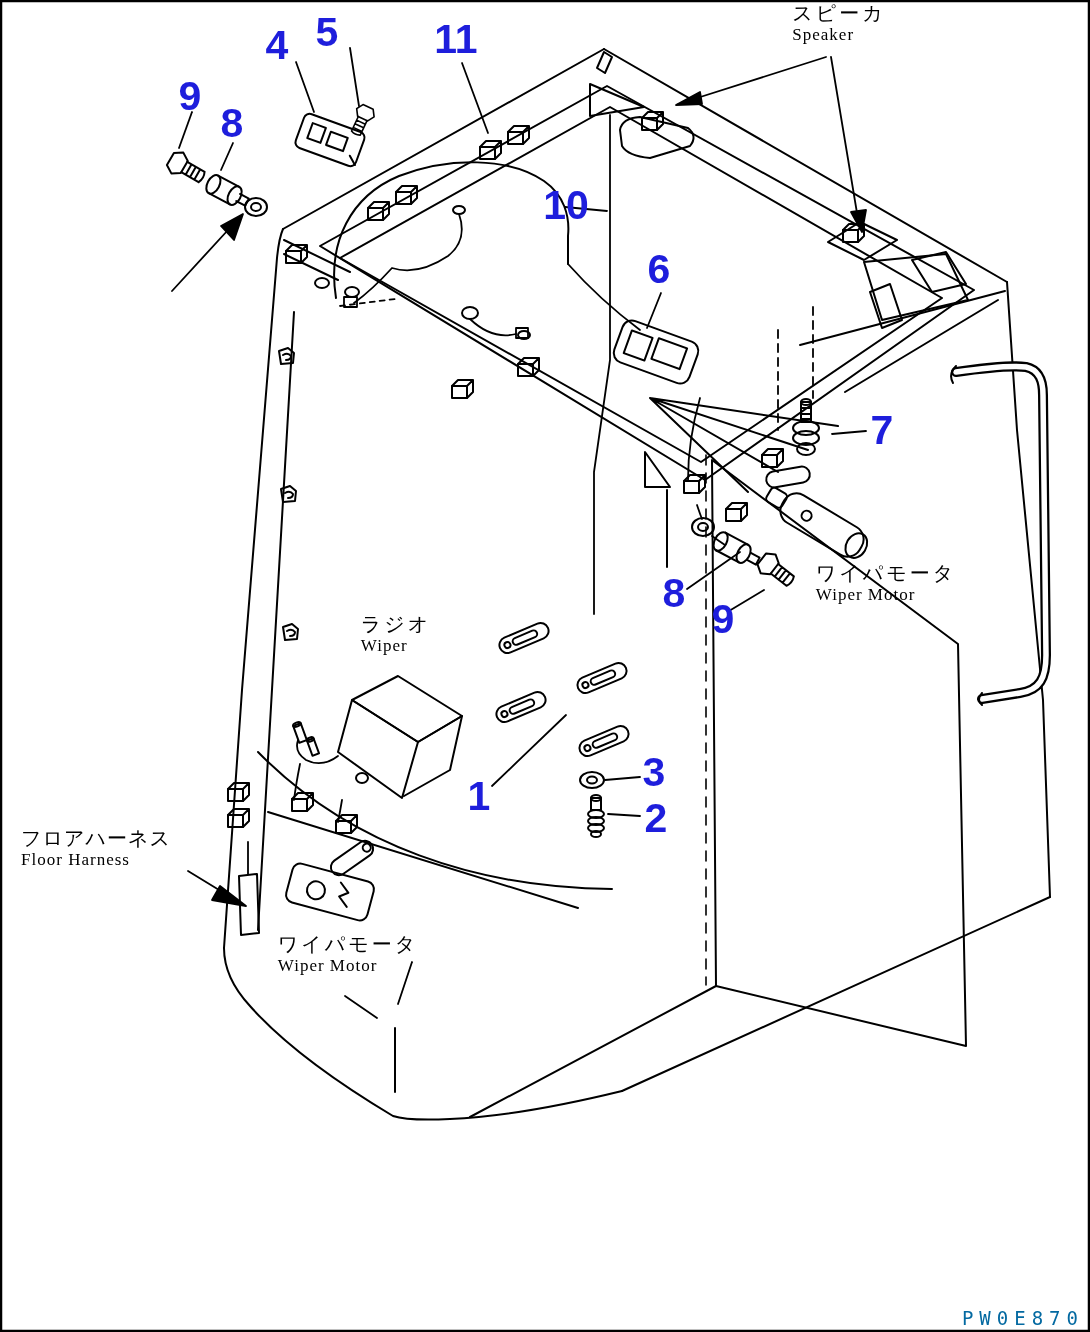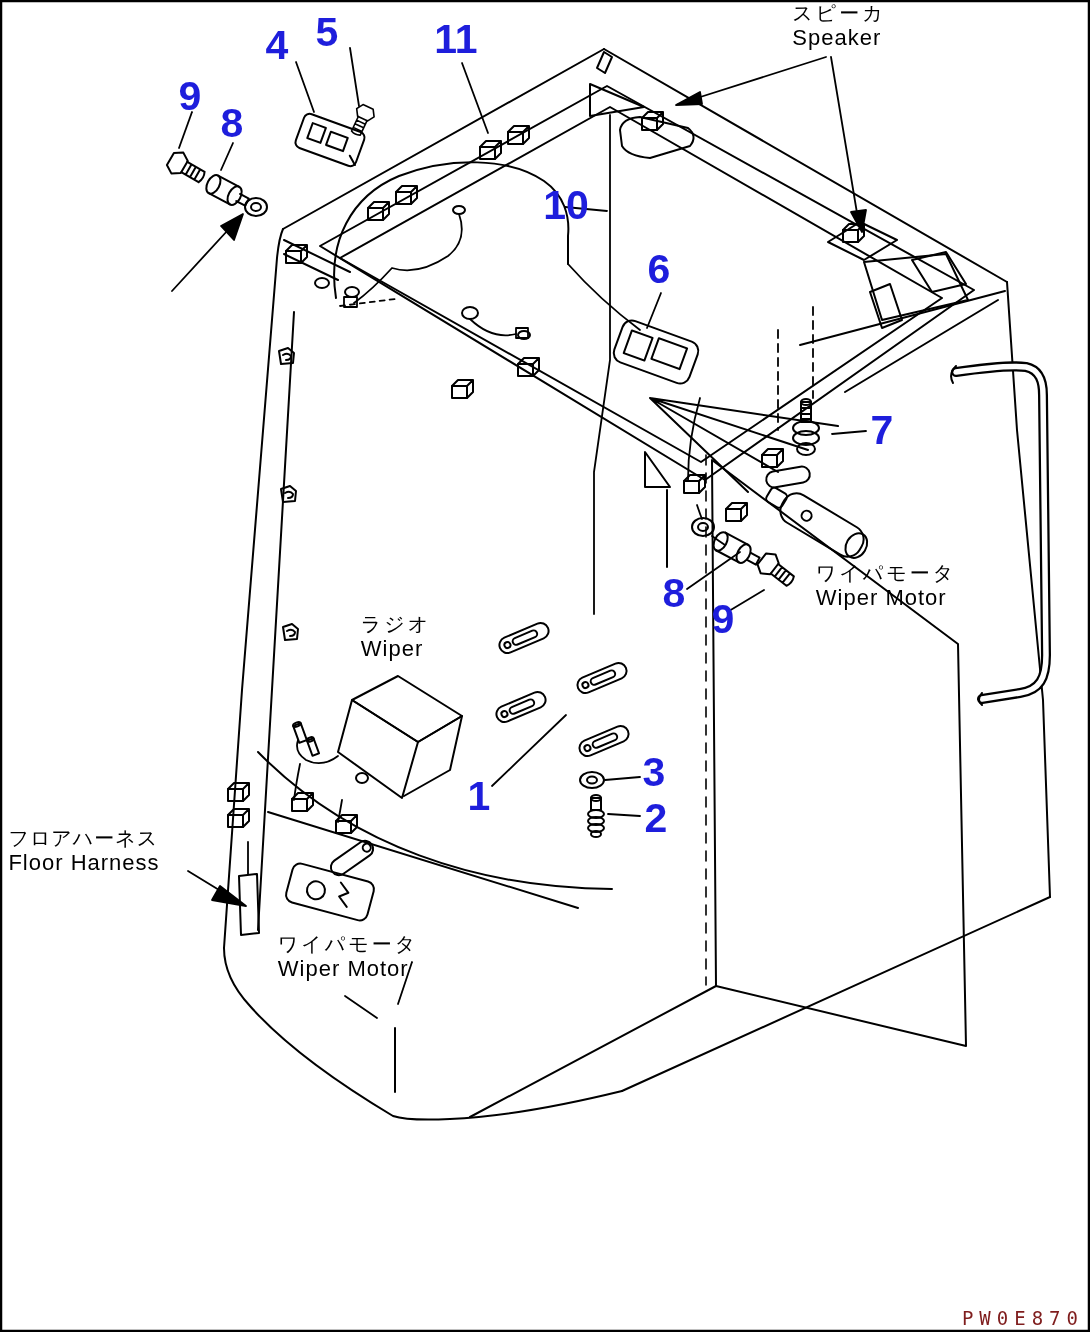--- a/index.html
+++ b/index.html
@@ -1,25 +1,25 @@
 <!DOCTYPE html>
 <html><head>
 <meta charset="utf-8">
 <style>
   html,body{margin:0;padding:0;background:#e8e8e8;}
   #stage{position:relative;width:1090px;height:1332px;background:#ffffff;overflow:hidden;
          font-family:"DejaVu Sans Mono","Liberation Mono",monospace;}
   #art{position:absolute;left:0;top:0;}
   .lbl{position:absolute;color:#000;white-space:nowrap;line-height:1.15;}
   .lbl .jp{font-family:"DejaVu Sans",sans-serif;font-size:20px;letter-spacing:3px;}
-  .lbl .en{font-family:Liberation Sans, sans-serif;font-size:22px;letter-spacing:1px;}
+  .lbl .en{font-family:Liberation Serif, serif;font-size:17px;letter-spacing:1px;}
   .lbl.left{text-align:left;}
   .num{position:absolute;transform:translate(-50%,-50%);color:#1e1edc;
        font-family:"Liberation Sans","DejaVu Sans",sans-serif;font-weight:bold;font-size:41px;}
-  #code{position:absolute;right:6px;bottom:3px;font-size:19px;letter-spacing:6px;color:#7f1d1d;
+  #code{position:absolute;right:6px;bottom:3px;font-size:19px;letter-spacing:6px;color:#0369a1;
         font-family:"DejaVu Sans Mono","Liberation Mono",monospace;}
 </style>
 </head>
 <body>
 
 <div id="stage">
 
 <svg id="art" width="1090" height="1332" viewBox="0 0 1090 1332" fill="none" stroke="#000" stroke-width="2" stroke-linecap="round" stroke-linejoin="round">
 
   <rect x="1" y="1" width="1088" height="1330" stroke-width="2.5"></rect>
@@ -288,21 +288,21 @@
   <div class="lbl" style="left:886px;top:562px;transform:translateX(-50%);">
     <div class="jp">ワイパモータ</div>
     <div class="en">Wiper Motor</div>
   </div>
 
   <div class="lbl" style="left:396px;top:613px;transform:translateX(-50%);">
     <div class="jp">ラジオ</div>
     <div class="en">Wiper</div>
   </div>
 
-  <div class="lbl" style="left:84px;top:827px;transform:translateX(-50%);">
+  <div class="lbl" style="left:96px;top:827px;transform:translateX(-50%);">
     <div class="jp" style="letter-spacing:1px;">フロアハーネス</div>
     <div class="en">Floor Harness</div>
   </div>
 
   <div class="lbl" style="left:348px;top:933px;transform:translateX(-50%);">
     <div class="jp">ワイパモータ</div>
     <div class="en">Wiper Motor</div>
   </div>
 
   <div class="num" style="left:277px;top:45px;">4</div>

